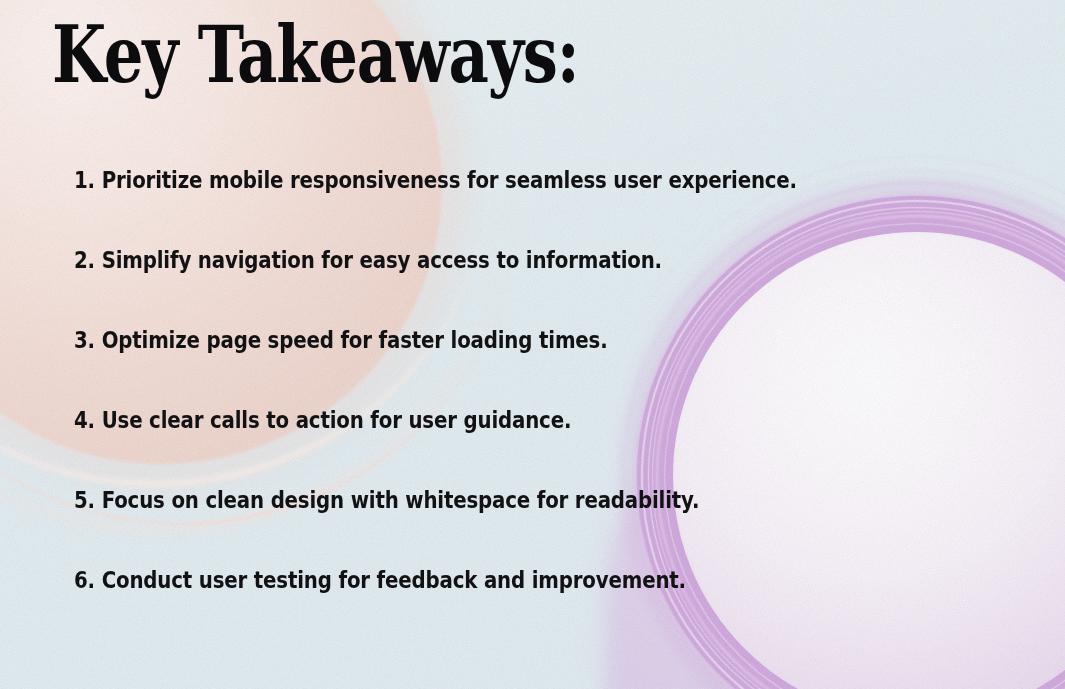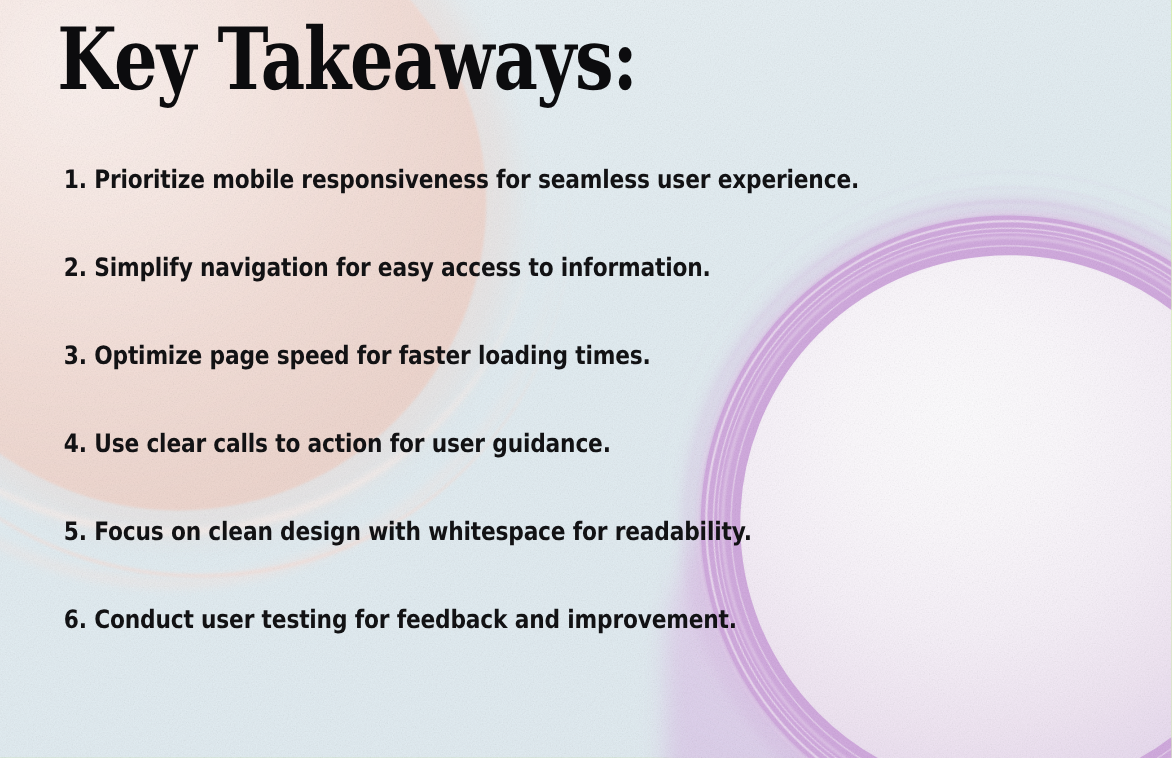--- a/index.html
+++ b/index.html
@@ -218,21 +218,21 @@
     color: #0c0c0e;
     transform: scaleX(0.80);
     transform-origin: left top;
     white-space: nowrap;
   }
 
   .takeaway-list {
     position: absolute;
     left: 58px;
     top: 152px;
-    margin: 0;
+    margin: 16px;
     padding: 0;
     list-style: none;
     width: 880px;
   }
 
   .takeaway-item {
     font-family: "DejaVu Sans", "Liberation Sans", sans-serif;
     font-weight: 700;
     font-size: 23px;
     line-height: 1.05;

